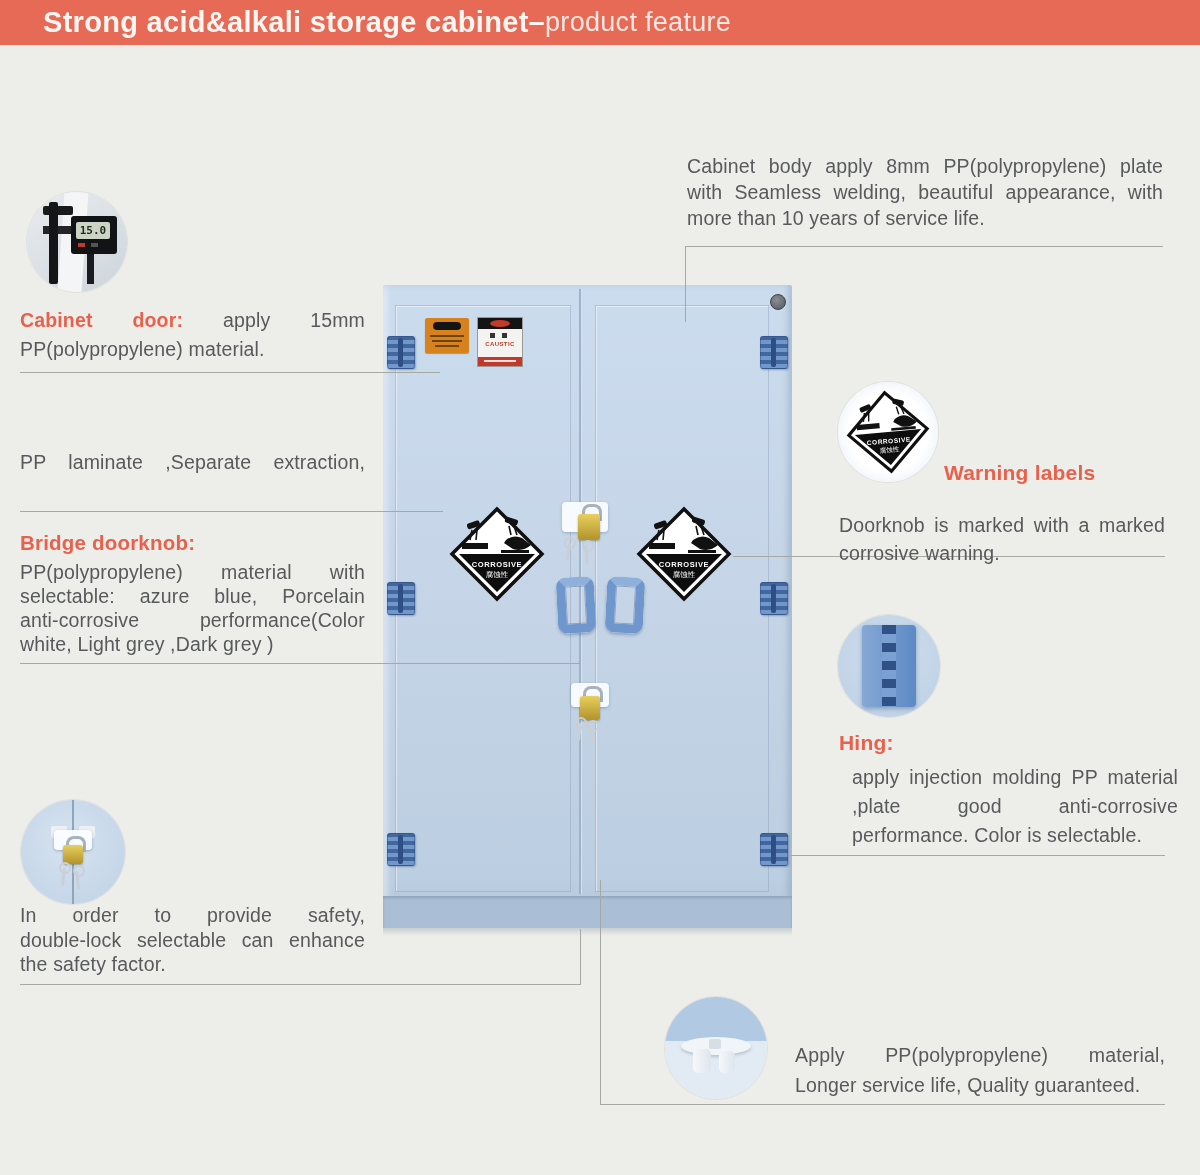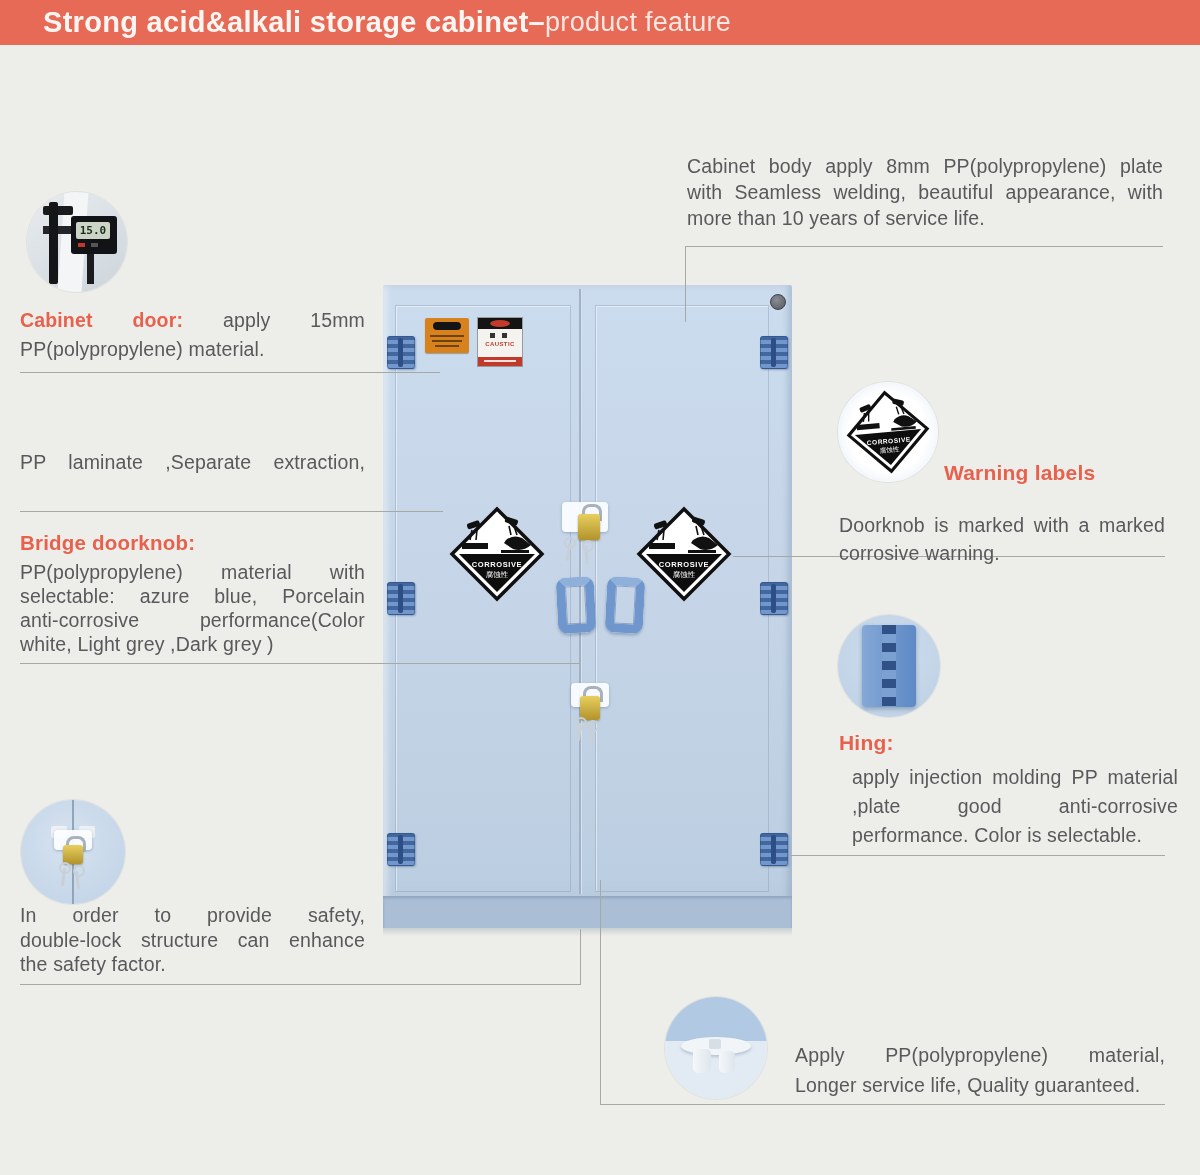--- a/index.html
+++ b/index.html
@@ -188,21 +188,21 @@
     <div class="shackle" style="left:45px;top:36px;width:14px;height:13px;"></div>
     <div class="padlock" style="left:42px;top:45px;width:20px;height:19px;"></div>
     <div class="key-bow" style="left:38px;top:62px;"></div>
     <div class="key-shaft" style="left:41px;top:68px;transform:rotate(7deg);"></div>
     <div class="key-bow" style="left:52px;top:65px;"></div>
     <div class="key-shaft" style="left:55px;top:71px;transform:rotate(-6deg);"></div>
   </div>
 
   <div class="abs tb" style="left:20px;top:903px;width:345px;line-height:24.5px;">
     <div class="ln jl">In order to provide safety,</div>
-    <div class="ln jl">double-lock structure can enhance</div>
+    <div class="ln jl">double-lock selectable can enhance</div>
     <div class="ln">the safety factor.</div>
   </div>
 
   <div class="abs tb" style="left:687px;top:153px;width:476px;line-height:26px;">
     <div class="ln jl">Cabinet body apply 8mm PP(polypropylene) plate</div>
     <div class="ln jl">with Seamless welding, beautiful appearance, with</div>
     <div class="ln">more than 10 years of service life.</div>
   </div>
 
   <div class="abs photo-circle" style="left:838px;top:382px;width:100px;height:100px;background:radial-gradient(circle,#ffffff 55%,#dde7f2 100%);">

